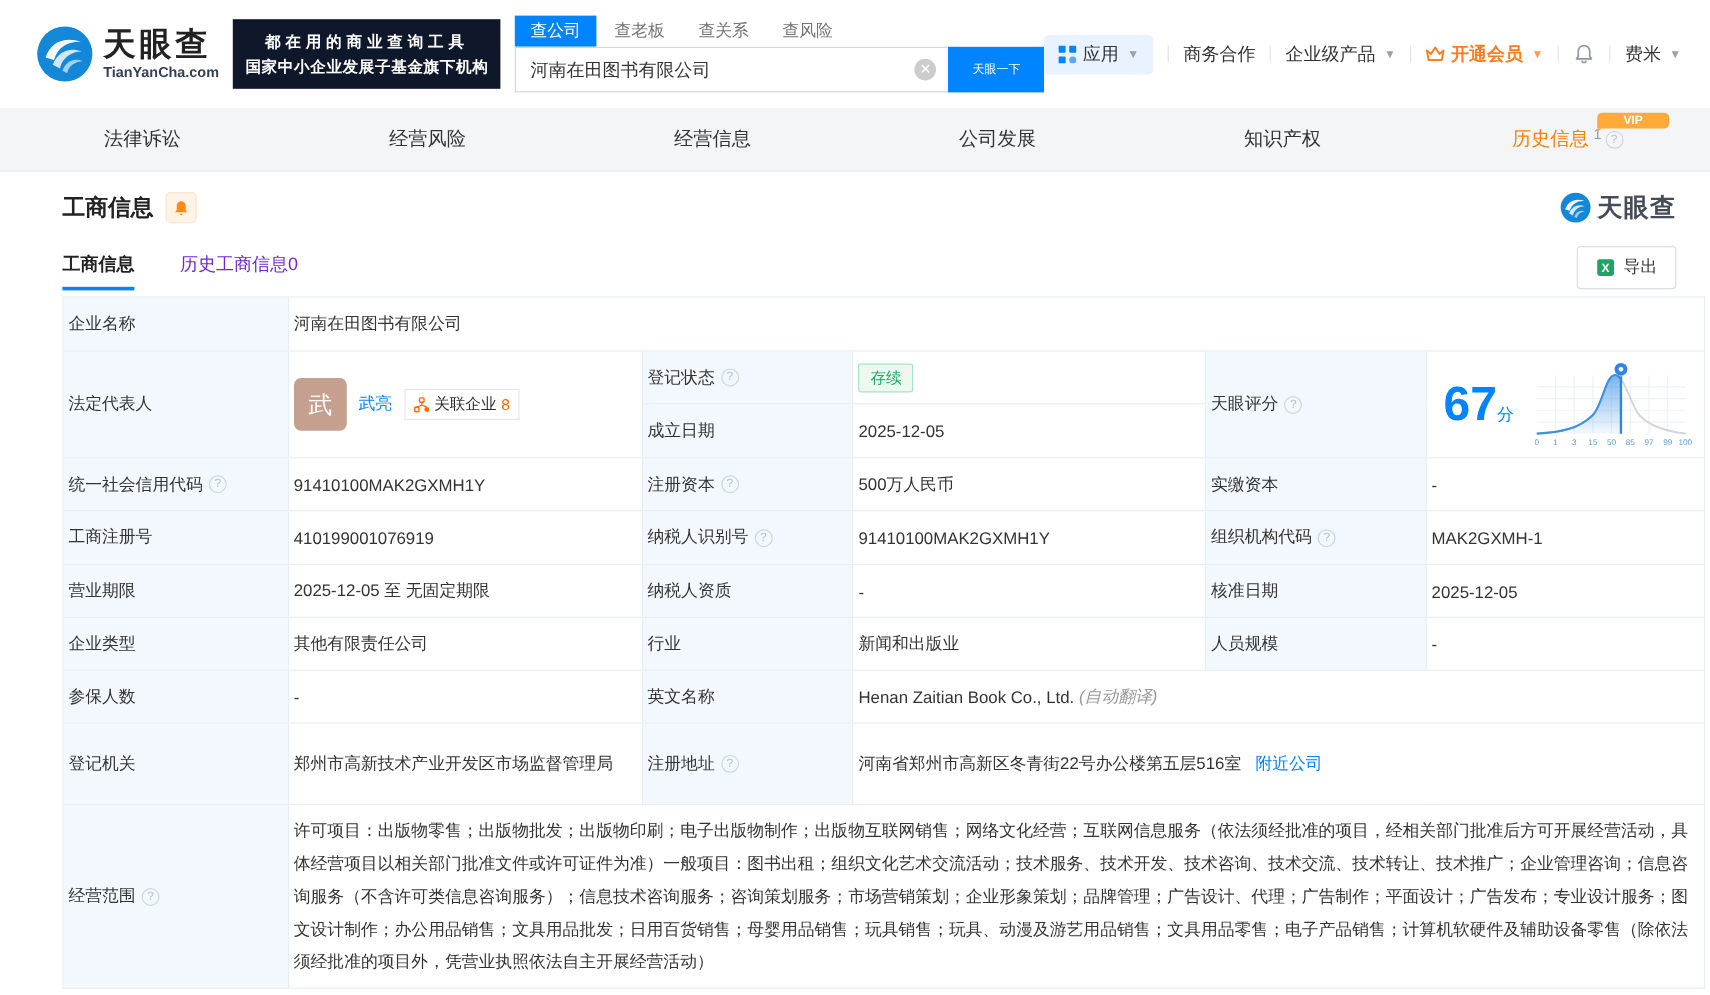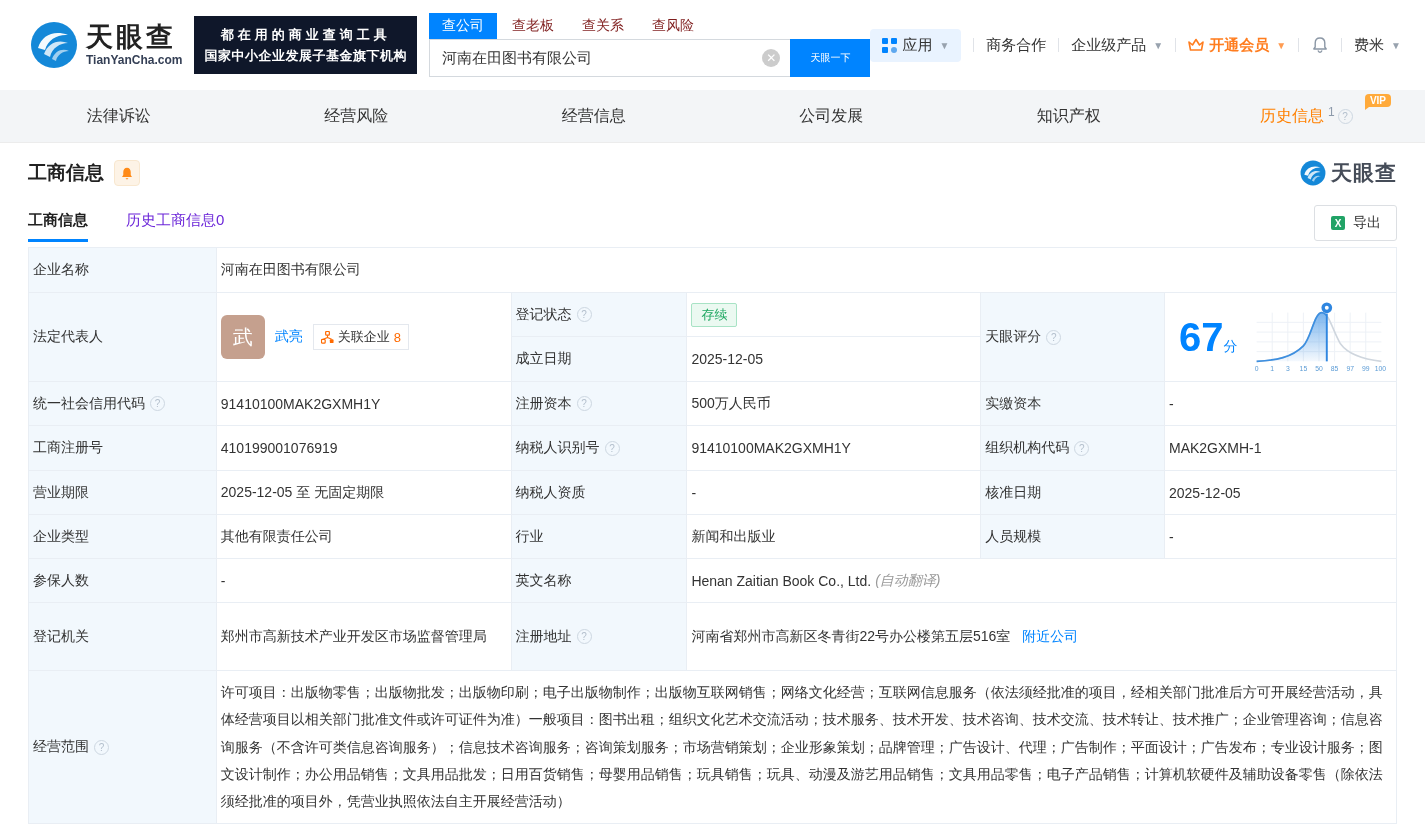--- a/index.html
+++ b/index.html
@@ -12,21 +12,21 @@
   .logo-txt { display:flex; flex-direction:column; line-height:1.1; }
   .logo-cn { font-size:27px; font-weight:bold; color:#222; letter-spacing:3px; }
   .logo-en { font-size:12px; font-weight:bold; color:#343f55; margin-top:2px; }
   .banner { margin-left:12px; background:#0f172a; color:#fff; padding:8px 10px; width:224px; text-align:center; }
   .banner div { font-size:13px; font-weight:bold; line-height:1.65; white-space:nowrap; }
   .banner .b1 { letter-spacing:4px; }
   .banner .b2 { letter-spacing:0.5px; }
 
   .search-area { margin-left:12px; width:452px; }
   .search-tabs { display:flex; align-items:flex-end; gap:2px; }
-  .stab { font-size:14px; color:#7f1d1d; padding:4px 13px; cursor:pointer; }
+  .stab { font-size:14px; color:#737373; padding:4px 13px; cursor:pointer; }
   .stab.active { background:#0084ff; color:#fff; }
   .search-box { display:flex; height:38px; }
   .search-input-wrap { position:relative; flex:1; }
   .search-input-wrap input { width:100%; height:38px; border:1px solid #d4d9de; border-right:none; padding:0 40px 0 12px; font-size:15px; color:#333; outline:none; font-family:inherit; }
   .clear-btn { position:absolute; right:10px; top:10px; width:18px; height:18px; border-radius:50%; background:#ccc; color:#fff; font-size:12px; line-height:18px; text-align:center; cursor:pointer; }
   .search-btn { width:80px; height:38px; background:#0084ff; color:#fff; border:none; font-size:10px; cursor:pointer; font-family:inherit; }
 
   .top-nav { margin-left:auto; display:flex; align-items:center; font-size:15px; color:#333; gap:0; }
   .nav-sep { width:1px; height:14px; background:#e0e3e8; margin:0 12px; }
   .nav-item { display:flex; align-items:center; gap:5px; cursor:pointer; white-space:nowrap; }
@@ -34,25 +34,25 @@
   .caret { font-size:10px; color:#98a2ae; margin-left:2px; }
   .vip-link { color:#ff7d1f; font-weight:bold; }
   .vip-link .caret { color:#ff9c52; }
 
   
   .main-tabs { height:53px; background:#f3f5f7; display:flex; border-bottom:1px solid #ececec; }
   .mtab { flex:1; display:flex; align-items:center; justify-content:center; font-size:16px; color:#333; cursor:pointer; position:relative; }
   .mtab.active { background:#fff; color:#0084ff; font-weight:bold; }
   .mtab .cnt { font-size:12px; color:#8d9aab; margin-left:4px; font-weight:normal; align-self:flex-start; margin-top:15px; }
   .mtab.vip-tab { color:#ff8000; }
-  .vip-badge { position:absolute; top:4px; right:34px; background:#ffaa3b; color:#fff; font-size:10px; font-weight:bold; padding:1px 5px; border-radius:4px 4px 4px 0; }
+  .vip-badge { position:absolute; top:4px; right:34px; background:#ffaa3b; color:#fff; font-size:10px; font-weight:bold; padding:1px 22px; border-radius:4px 4px 4px 0; }
   .vip-badge:after { content:""; position:absolute; left:0; bottom:-3px; border-left:4px solid #ffaa3b; border-bottom:3px solid transparent; }
 
   
-  .content { padding:0 28px; }
+  .content { padding:0 28px;margin-left:24px; }
   .sec-head { display:flex; align-items:center; margin-top:16px; }
   .sec-title { font-size:19px; font-weight:bold; color:#222; }
   .bell-chip { width:26px; height:26px; background:#fdf3e6; border:1px solid #f8e7cf; border-radius:4px; margin-left:10px; display:flex; align-items:center; justify-content:center; cursor:pointer; }
   .watermark { margin-left:auto; display:flex; align-items:center; gap:5px; }
   .watermark .wm-txt { font-size:21px; font-weight:bold; color:#454c58; letter-spacing:1px; }
 
   .subtab-row { display:flex; align-items:center; margin-top:18px; position:relative; }
   .subtab { font-size:15px; color:#222; padding-bottom:12px; cursor:pointer; position:relative; margin-right:38px; }
   .subtab.active { font-weight:bold; }
   .subtab.active:after { content:""; position:absolute; left:0; right:0; bottom:0; height:3px; background:#0084ff; }

